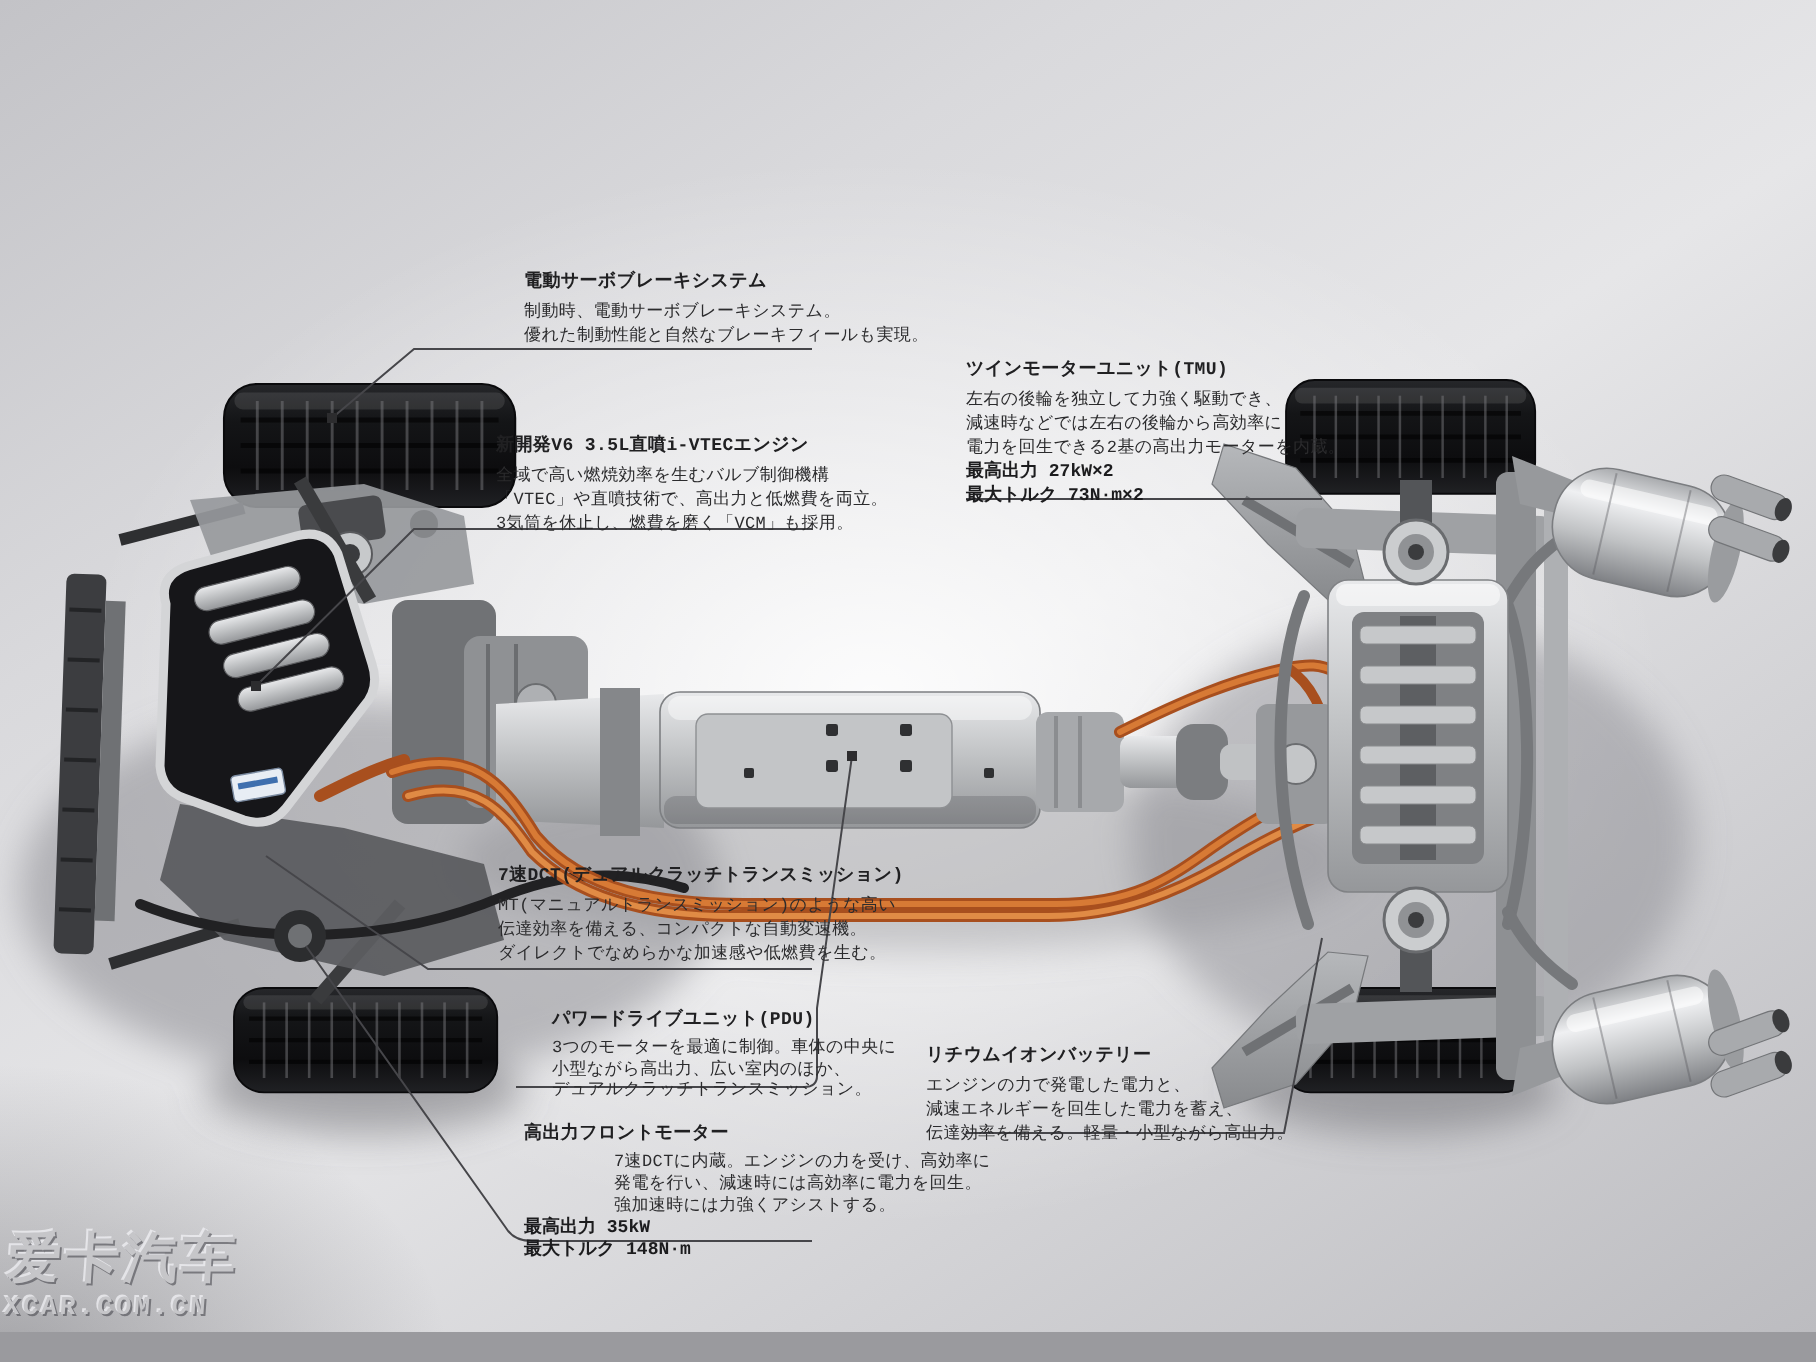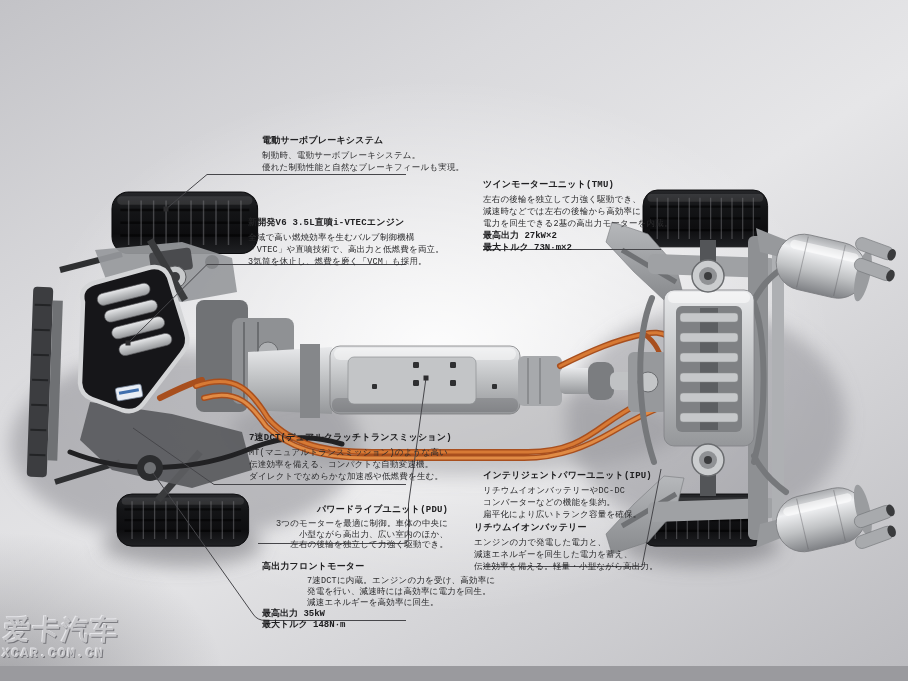--- a/index.html
+++ b/index.html
@@ -297,44 +297,38 @@
   <div class="spec">最大トルク 73N·m×2</div>
 </div>
 
 <div class="callout" style="left:249px;top:431px;">
   <div class="title">7速DCT(デュアルクラッチトランスミッション)</div>
   <div class="ln">MT(マニュアルトランスミッション)のような高い</div>
   <div class="ln">伝達効率を備える、コンパクトな自動変速機。</div>
   <div class="ln">ダイレクトでなめらかな加速感や低燃費を生む。</div>
 </div>
 
-<div class="callout tight" style="left:276px;top:503px;text-align:right;">
+<div class="callout tight" style="left:276px;top:503px;">
   <div class="title">パワードライブユニット(PDU)</div>
   <div class="ln">3つのモーターを最適に制御。車体の中央に</div>
   <div class="ln">小型ながら高出力、広い室内のほか、</div>
-  <div class="ln">左右の後輪を独立して力強く駆動でき。</div>
+  <div class="ln">デュアルクラッチトランスミッション。</div>
 </div>
 
 <div class="callout fm" style="left:262px;top:560px;">
   <div class="title">高出力フロントモーター</div>
   <div class="ln">7速DCTに内蔵。エンジンの力を受け、高効率に</div>
   <div class="ln">発電を行い、減速時には高効率に電力を回生。</div>
-  <div class="ln">減速エネルギーを高効率に回生。</div>
+  <div class="ln">強加速時には力強くアシストする。</div>
   <div class="spec">最高出力 35kW</div>
   <div class="spec">最大トルク 148N·m</div>
 </div>
 
-<div class="callout" style="left:483px;top:469px;">
-  <div class="title">インテリジェントパワーユニット(IPU)</div>
-  <div class="ln">リチウムイオンバッテリーやDC-DC</div>
-  <div class="ln">コンバーターなどの機能を集約。</div>
-  <div class="ln">扁平化により広いトランク容量を確保。</div>
-</div>
-
-<div class="callout" style="left:474px;top:521px;">
+
+<div class="callout" style="left:463px;top:521px;">
   <div class="title">リチウムイオンバッテリー</div>
   <div class="ln">エンジンの力で発電した電力と、</div>
   <div class="ln">減速エネルギーを回生した電力を蓄え、</div>
   <div class="ln">伝達効率を備える。軽量・小型ながら高出力。</div>
 </div>
 
 <div class="watermark">
   <span class="brand">爱卡汽车</span>
   <span class="url">XCAR.COM.CN</span>
 </div>

